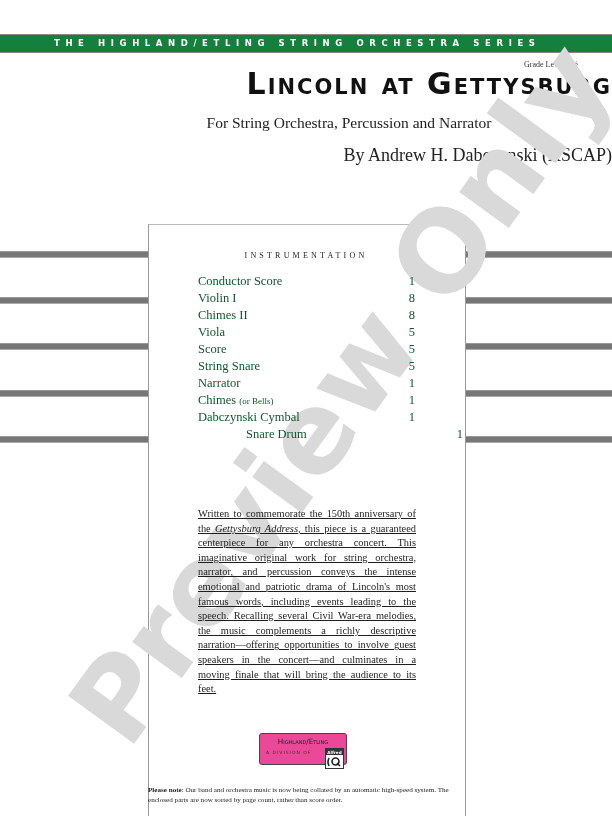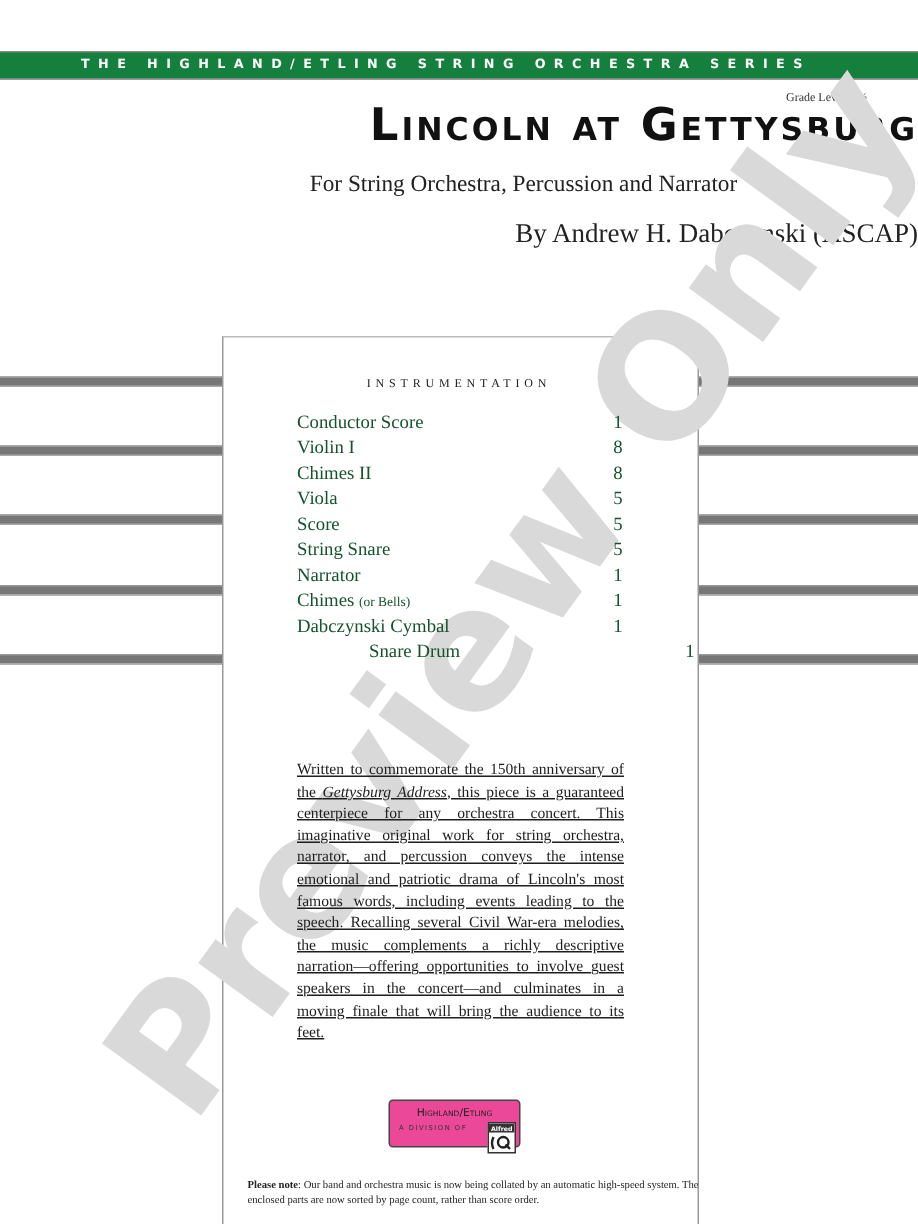--- a/index.html
+++ b/index.html
@@ -17,21 +17,21 @@
   .inst-title { position:absolute; left:0; width:316px; top:27px; text-align:center; font-size:8px; letter-spacing:3.2px; color:#222; }
   .inst-row { position:absolute; left:50px; width:217px; height:17px; font-size:12.5px; color:#14532d; }
   .inst-row .name { position:absolute; left:0; top:0; }
   .inst-row .note { font-size:9px; }
   .inst-row .count { position:absolute; right:0; top:0; }
   .desc { position:absolute; left:50px; top:283px; width:218px; font-size:10.4px; line-height:14.6px; text-align:justify; color:#1e1e1e;text-decoration:underline; }
   .logo { position:absolute; left:111px; top:509px; width:86px; height:30px; border:1px solid #444; border-radius:3px; background:#ec4899; }
   .logo .l1 { position:absolute; left:0; width:86px; top:3px; text-align:center; font-family:"DejaVu Sans", sans-serif; font-size:7.2px; font-variant:small-caps; color:#222; }
   .logo .l2 { position:absolute; left:6px; top:16px; font-family:"DejaVu Sans", sans-serif; font-size:4.5px; letter-spacing:1px; color:#333; }
   .logo .alfred { position:absolute; right:2px; top:14px; width:17px; height:19px; border:1px solid #333; background:#fff; }
-  .note-text { position:absolute; left:0px; top:562px; width:316px; text-align:left; padding-left:17px; font-size:7.1px; line-height:9.6px; color:#222; }
+  .note-text { position:absolute; left:0px; top:562px; width:316px; text-align:left; padding-left:0; font-size:7.1px; line-height:9.6px; color:#222; }
 </style>
 </head>
 <body>
 
 <div class="grade">Grade Level: 2½</div>
 <div class="series-bar">
   <span>The Highland/Etling String Orchestra Series</span>
 </div>
 
 <div class="title">Lincoln at Gettysburg</div>

